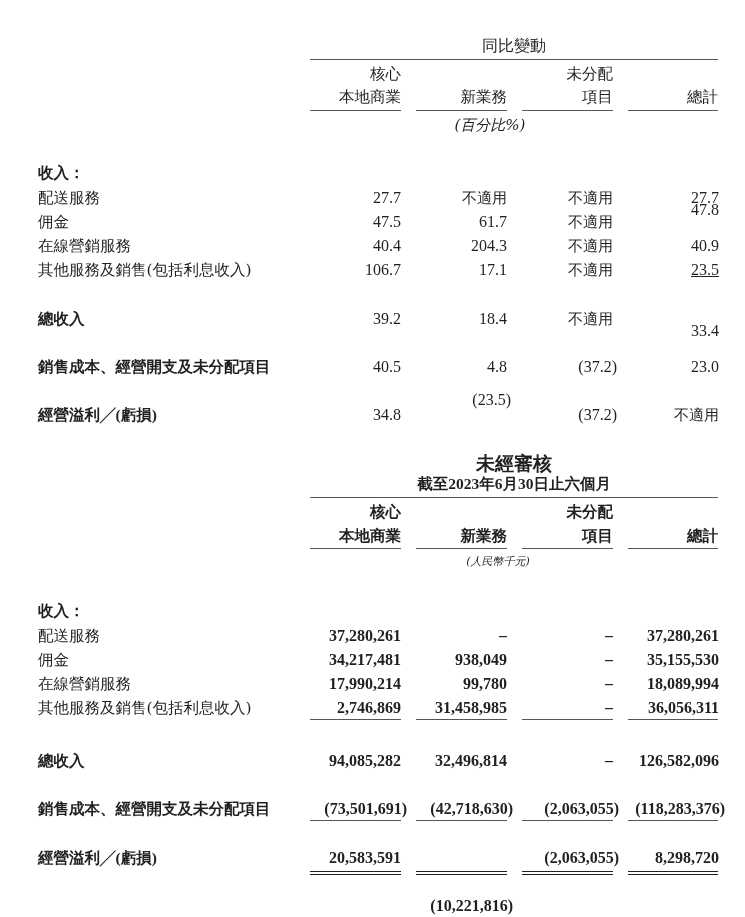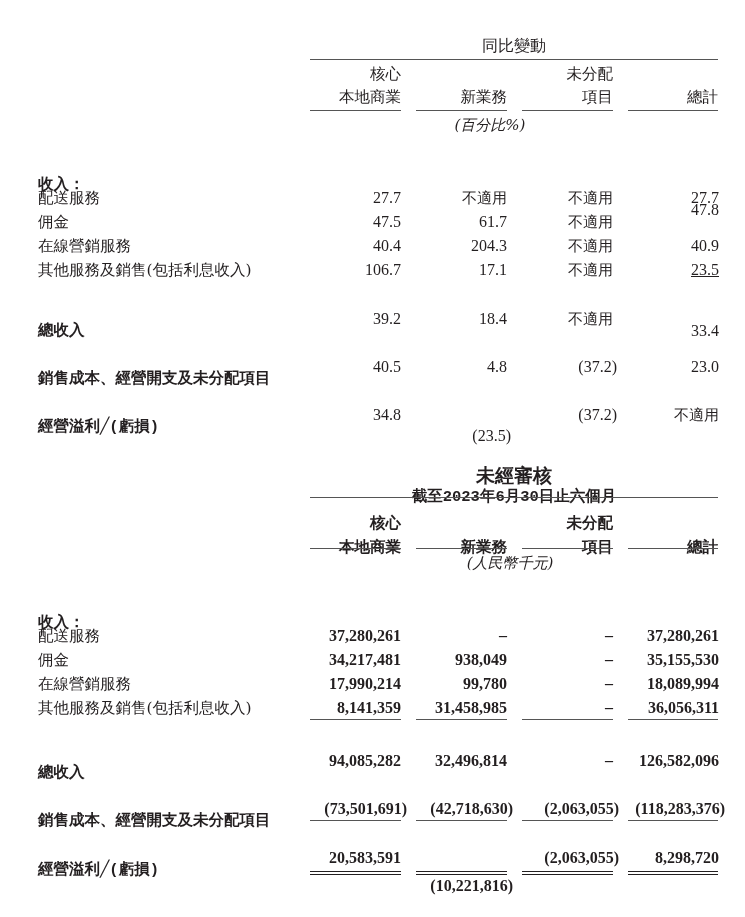--- a/index.html
+++ b/index.html
@@ -1,20 +1,20 @@
 <!DOCTYPE html>
 <html><head>
 <meta charset="utf-8">
 <style>
   * { box-sizing: border-box; margin: 0; padding: 0; }
   html, body { width: 745px; height: 917px; background: #ffffff; overflow: hidden; }
   body { position: relative; font-family: "DejaVu Serif", "Liberation Serif", serif; color: #231f20; }
   .abs { position: absolute; white-space: nowrap; }
   .lbl { left: 38px; font-size: 15.5px; line-height: 20px; }
-  .bold { font-weight: bold; font-family: Liberation Mono, monospace; margin-top: 12px; }
+  .bold { font-weight: bold; font-family: Liberation Serif, serif; }
   .num { font-family: "Liberation Serif", serif; font-size: 16px; line-height: 20px; text-align: right; width: 110px; }
   .numb { font-weight: bold; }
   .hdr { font-size: 15.5px; line-height: 20px; text-align: right; width: 100px; }
   .center { text-align: center; }
   .rule { position: absolute; height: 0; border-top: 1.3px solid #555; }
   .drule { position: absolute; height: 4px; border-top: 1.6px solid #231f20; border-bottom: 1.6px solid #231f20; }
   .ital { font-style: italic; }
   .c1 { left: 291px; } .c2 { left: 397px; } .c3 { left: 503px; } .c4 { left: 609px; }
   .h1 { left: 301px; } .h2 { left: 407px; } .h3 { left: 513px; } .h4 { left: 618px; }
   .cs { font-family: "DejaVu Sans", "Liberation Sans", sans-serif; font-size: 15px; }
@@ -73,21 +73,21 @@
   <div class="abs num c4" style="top:321px;">33.4</div>
 
   <div class="abs lbl bold" style="top:357px;">銷售成本、經營開支及未分配項目</div>
   <div class="abs num c1" style="top:357px;">40.5</div>
   <div class="abs num c2" style="top:357px;">4.8</div>
   <div class="abs num c3" style="top:357px;width:114px;">(37.2)</div>
   <div class="abs num c4" style="top:357px;">23.0</div>
 
   <div class="abs lbl bold" style="top:405px;">經營溢利╱(虧損)</div>
   <div class="abs num c1" style="top:405px;">34.8</div>
-  <div class="abs num c2" style="top:426px;width:114px;">(23.5)</div>
+  <div class="abs num c2" style="top:390px;width:114px;">(23.5)</div>
   <div class="abs num c3" style="top:405px;width:114px;">(37.2)</div>
   <div class="abs num c4 cs" style="top:405px;">不適用</div>
 </div>
 
 <div>
   <div class="abs center bold" style="left:310px;width:408px;top:451px;font-size:19px;">未經審核</div>
   <div class="abs center bold" style="left:310px;width:408px;top:474px;font-size:15.5px;">截至2023年6月30日止六個月</div>
   <div class="rule" style="left:310px;width:408px;top:497px;"></div>
 
   <div class="abs hdr h1 bold" style="top:502px;">核心</div>
@@ -95,21 +95,21 @@
   <div class="abs hdr h2 bold" style="top:526px;">新業務</div>
   <div class="abs hdr h3 bold" style="top:502px;">未分配</div>
   <div class="abs hdr h3 bold" style="top:526px;">項目</div>
   <div class="abs hdr h4 bold" style="top:526px;">總計</div>
 
   <div class="rule" style="left:310px;width:91px;top:548px;"></div>
   <div class="rule" style="left:416px;width:91px;top:548px;"></div>
   <div class="rule" style="left:522px;width:91px;top:548px;"></div>
   <div class="rule" style="left:628px;width:90px;top:548px;"></div>
 
-  <div class="abs center ital" style="left:410px;width:200px;top:554px;font-size:15px;">(人民幣千元)</div>
+  <div class="abs center ital" style="left:398px;width:200px;top:554px;font-size:11px;">(人民幣千元)</div>
 
   <div class="abs lbl bold" style="top:601px;">收入：</div>
 
   <div class="abs lbl" style="top:626px;">配送服務</div>
   <div class="abs num numb c1" style="top:626px;">37,280,261</div>
   <div class="abs num numb c2" style="top:626px;">–</div>
   <div class="abs num numb c3" style="top:626px;">–</div>
   <div class="abs num numb c4" style="top:626px;">37,280,261</div>
 
   <div class="abs lbl" style="top:650px;">佣金</div>
@@ -118,21 +118,21 @@
   <div class="abs num numb c3" style="top:650px;">–</div>
   <div class="abs num numb c4" style="top:650px;">35,155,530</div>
 
   <div class="abs lbl" style="top:674px;">在線營銷服務</div>
   <div class="abs num numb c1" style="top:674px;">17,990,214</div>
   <div class="abs num numb c2" style="top:674px;">99,780</div>
   <div class="abs num numb c3" style="top:674px;">–</div>
   <div class="abs num numb c4" style="top:674px;">18,089,994</div>
 
   <div class="abs lbl" style="top:698px;">其他服務及銷售(包括利息收入)</div>
-  <div class="abs num numb c1" style="top:698px;">8,141,359</div>
+  <div class="abs num numb c1" style="top:698px;">2,746,869</div>
   <div class="abs num numb c2" style="top:698px;">31,458,985</div>
   <div class="abs num numb c3" style="top:698px;">–</div>
   <div class="abs num numb c4" style="top:698px;">36,056,311</div>
 
   <div class="rule" style="left:310px;width:91px;top:719px;"></div>
   <div class="rule" style="left:416px;width:91px;top:719px;"></div>
   <div class="rule" style="left:522px;width:91px;top:719px;"></div>
   <div class="rule" style="left:628px;width:90px;top:719px;"></div>
 
   <div class="abs lbl bold" style="top:751px;">總收入</div>
@@ -147,21 +147,21 @@
   <div class="abs num numb c3" style="top:799px;width:116px;">(2,063,055)</div>
   <div class="abs num numb c4" style="top:799px;width:116px;">(118,283,376)</div>
 
   <div class="rule" style="left:310px;width:91px;top:820px;"></div>
   <div class="rule" style="left:416px;width:91px;top:820px;"></div>
   <div class="rule" style="left:522px;width:91px;top:820px;"></div>
   <div class="rule" style="left:628px;width:90px;top:820px;"></div>
 
   <div class="abs lbl bold" style="top:848px;">經營溢利╱(虧損)</div>
   <div class="abs num numb c1" style="top:848px;">20,583,591</div>
-  <div class="abs num numb c2" style="top:876px;width:116px;text-align:right;">(10,221,816)</div>
+  <div class="abs num numb c2" style="top:896px;width:116px;text-align:right;">(10,221,816)</div>
   <div class="abs num numb c3" style="top:848px;width:116px;">(2,063,055)</div>
   <div class="abs num numb c4" style="top:848px;">8,298,720</div>
 
   <div class="drule" style="left:310px;width:91px;top:871px;"></div>
   <div class="drule" style="left:416px;width:91px;top:871px;"></div>
   <div class="drule" style="left:522px;width:91px;top:871px;"></div>
   <div class="drule" style="left:628px;width:90px;top:871px;"></div>
 </div>
 
 </body></html>

